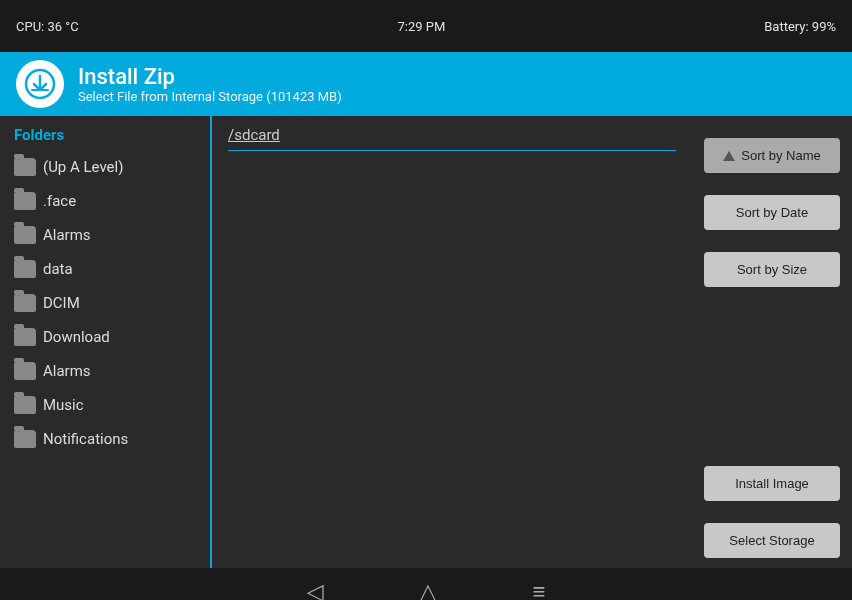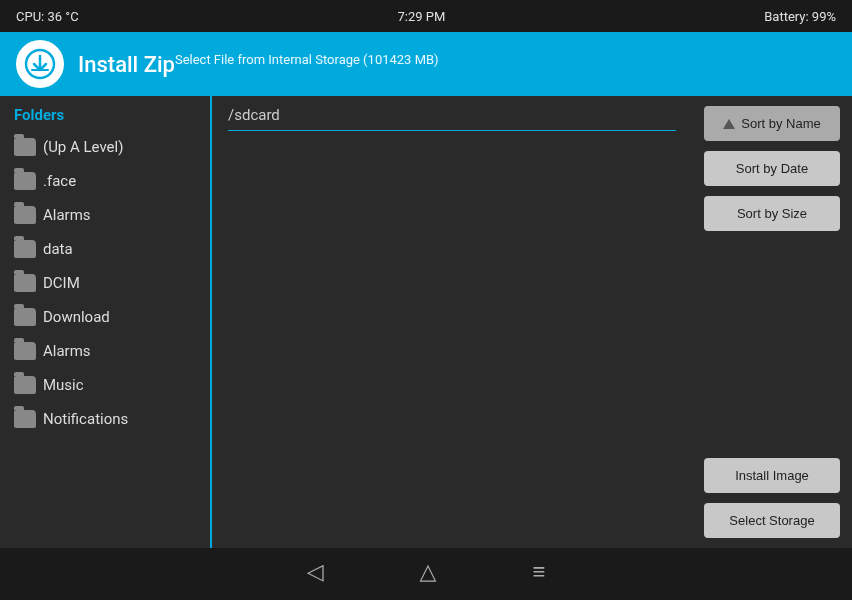--- a/index.html
+++ b/index.html
@@ -8,21 +8,21 @@
       height: 600px;
       background: #1a1a1a;
       font-family: 'Roboto', Arial, sans-serif;
       overflow: hidden;
       position: relative;
     }
 
     
     #status-bar {
       background: #1a1a1a;
-      height: 32px;
+      height: 52px;
       display: flex;
       align-items: center;
       justify-content: space-between;
       padding: 0 16px;
       color: #e0e0e0;
       font-size: 13px;
     }
 
     
     #header {
@@ -43,21 +43,21 @@
       align-items: center;
       justify-content: center;
       flex-shrink: 0;
     }
 
     #header-icon svg {
       width: 32px;
       height: 32px;
     }
 
-    #header-text { display: flex; flex-direction: row; }
+    #header-text { display: flex; flex-direction: column; }
     #header-title { color: #fff; font-size: 22px; font-weight: 500; }
     #header-subtitle { color: #e8f8ff; font-size: 13px; }
 
     
     #main {
       display: flex;
       height: calc(600px - 36px - 64px - 48px);
       background: #2a2a2a;
     }
 
@@ -114,20 +114,21 @@
       display: flex;
       flex-direction: column;
     }
 
     #path-bar {
       color: #ccc;
       font-size: 15px;
       padding-bottom: 6px;
       border-bottom: 1px solid #00aadd;
       margin-bottom: 10px;
+      text-decoration: underline;
     }
 
     
     #right-panel {
       width: 160px;
       padding: 10px 12px;
       display: flex;
       flex-direction: column;
       gap: 10px;
       flex-shrink: 0;
@@ -139,20 +140,21 @@
       border: none;
       border-radius: 4px;
       padding: 10px 8px;
       font-size: 13px;
       cursor: pointer;
       text-align: center;
       display: flex;
       align-items: center;
       justify-content: center;
       gap: 6px;
+      margin-top: 12px;
     }
     .action-btn.active { background: #aaa; }
 
     .sort-triangle {
       width: 0;
       height: 0;
       border-left: 6px solid transparent;
       border-right: 6px solid transparent;
       border-bottom: 10px solid #555;
       flex-shrink: 0;

